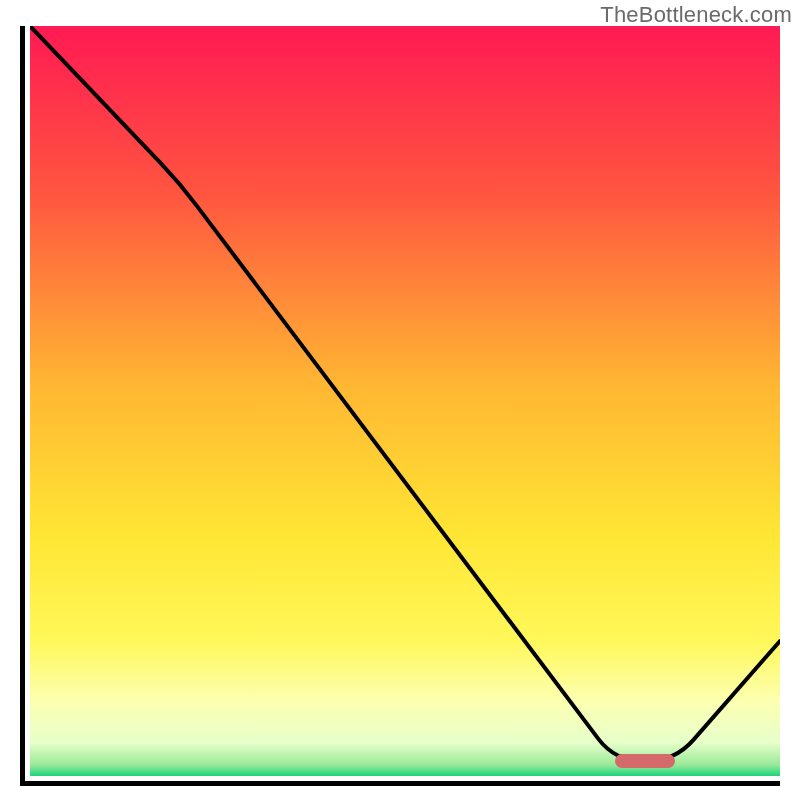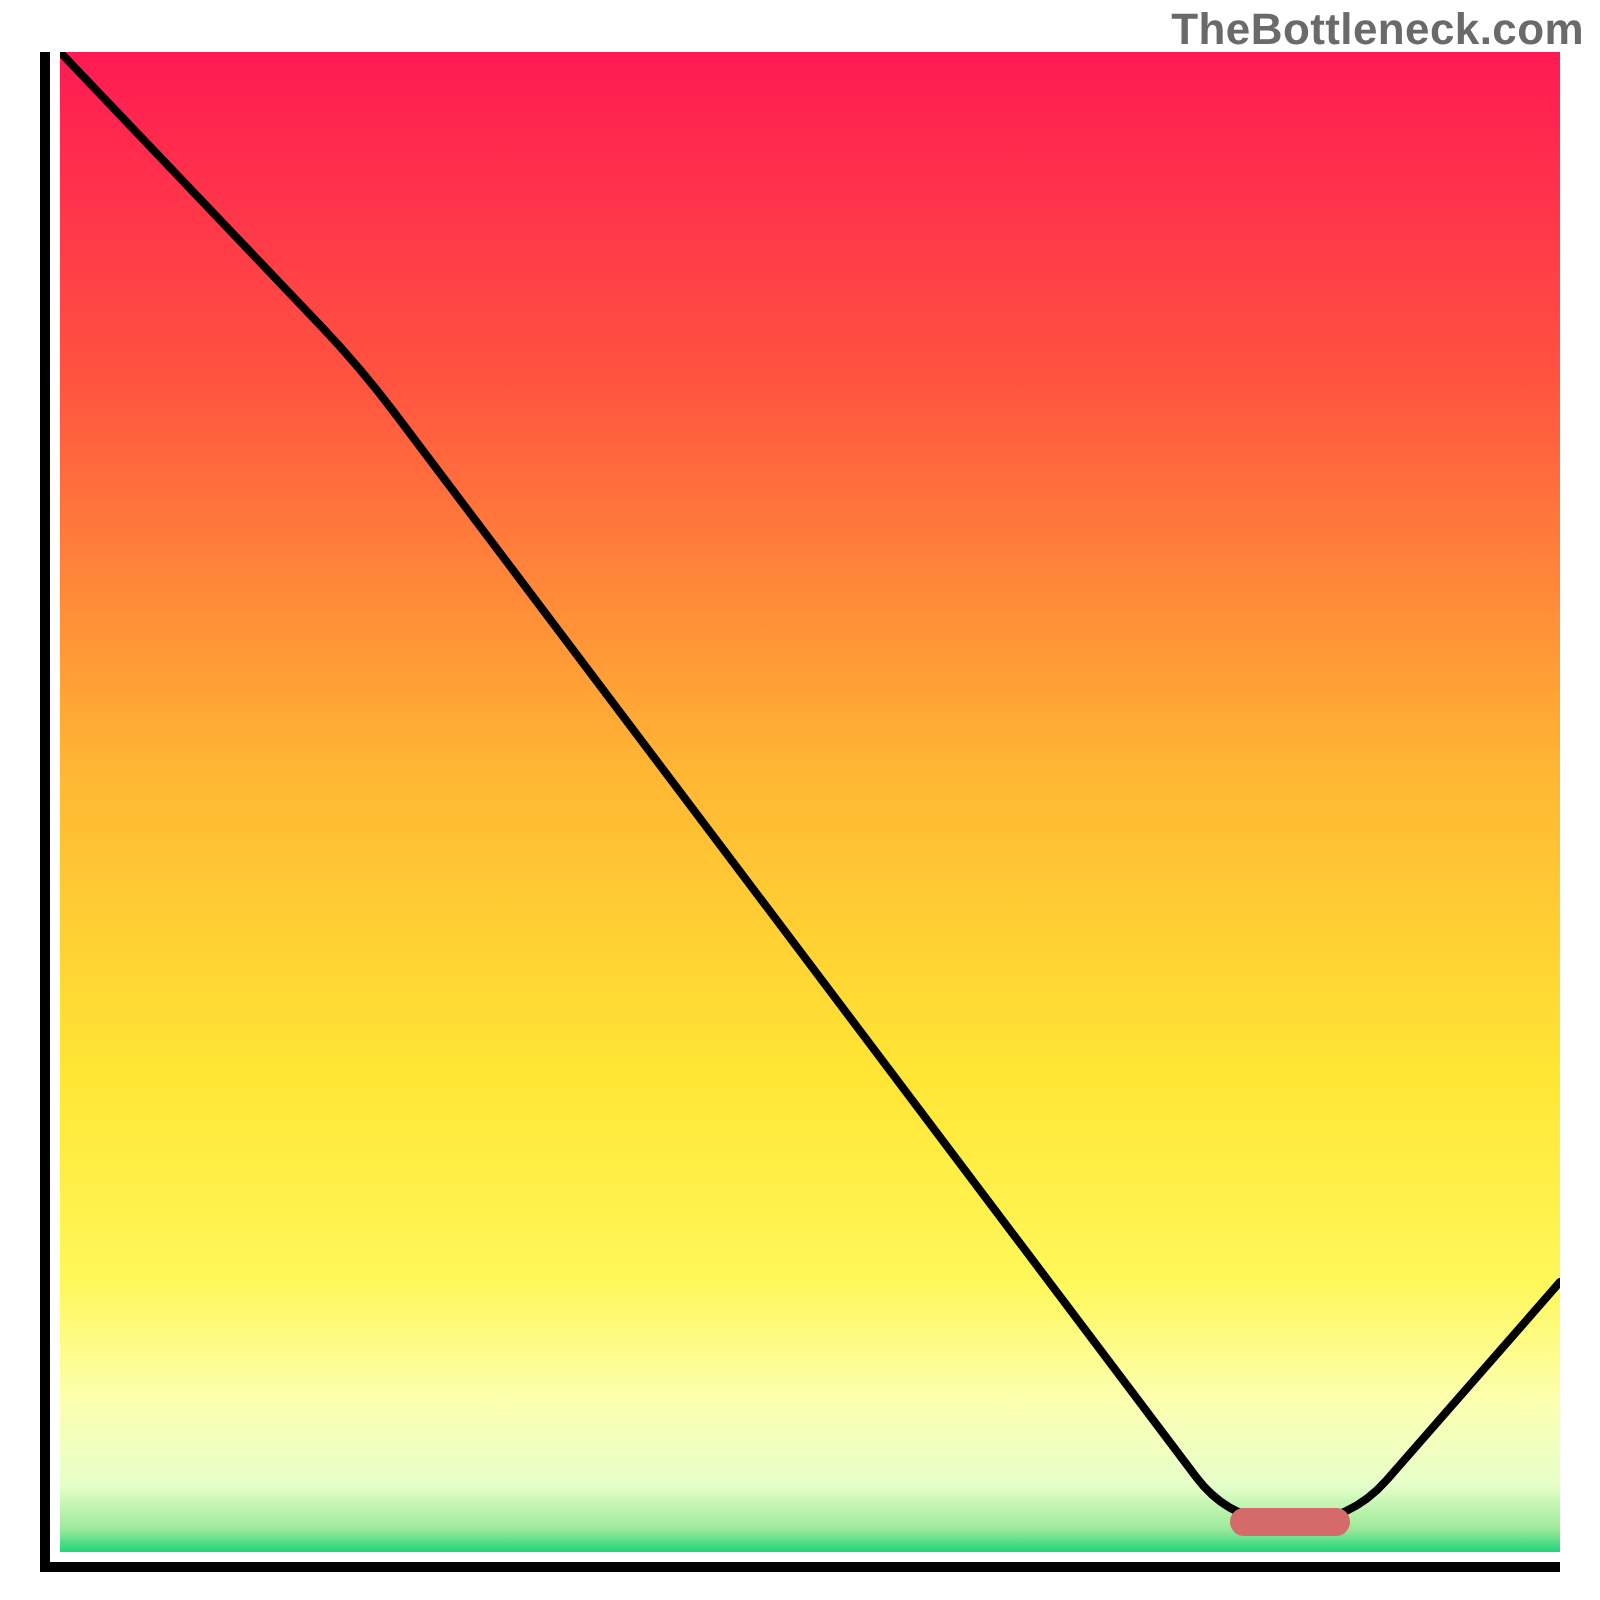--- a/index.html
+++ b/index.html
@@ -14,21 +14,21 @@
   .frame {
     position: relative;
     width: 800px;
     height: 800px;
   }
   .attribution {
     position: absolute;
     top: 2px;
     right: 8px;
     font-size: 22px;
-    font-weight: bold;
+    font-weight: normal;
     color: #6a6a6a;
     letter-spacing: 0.2px;
   }
   .bordered {
     position: absolute;
     left: 20px;
     top: 26px;
     width: 760px;
     height: 760px;
     box-sizing: border-box;

